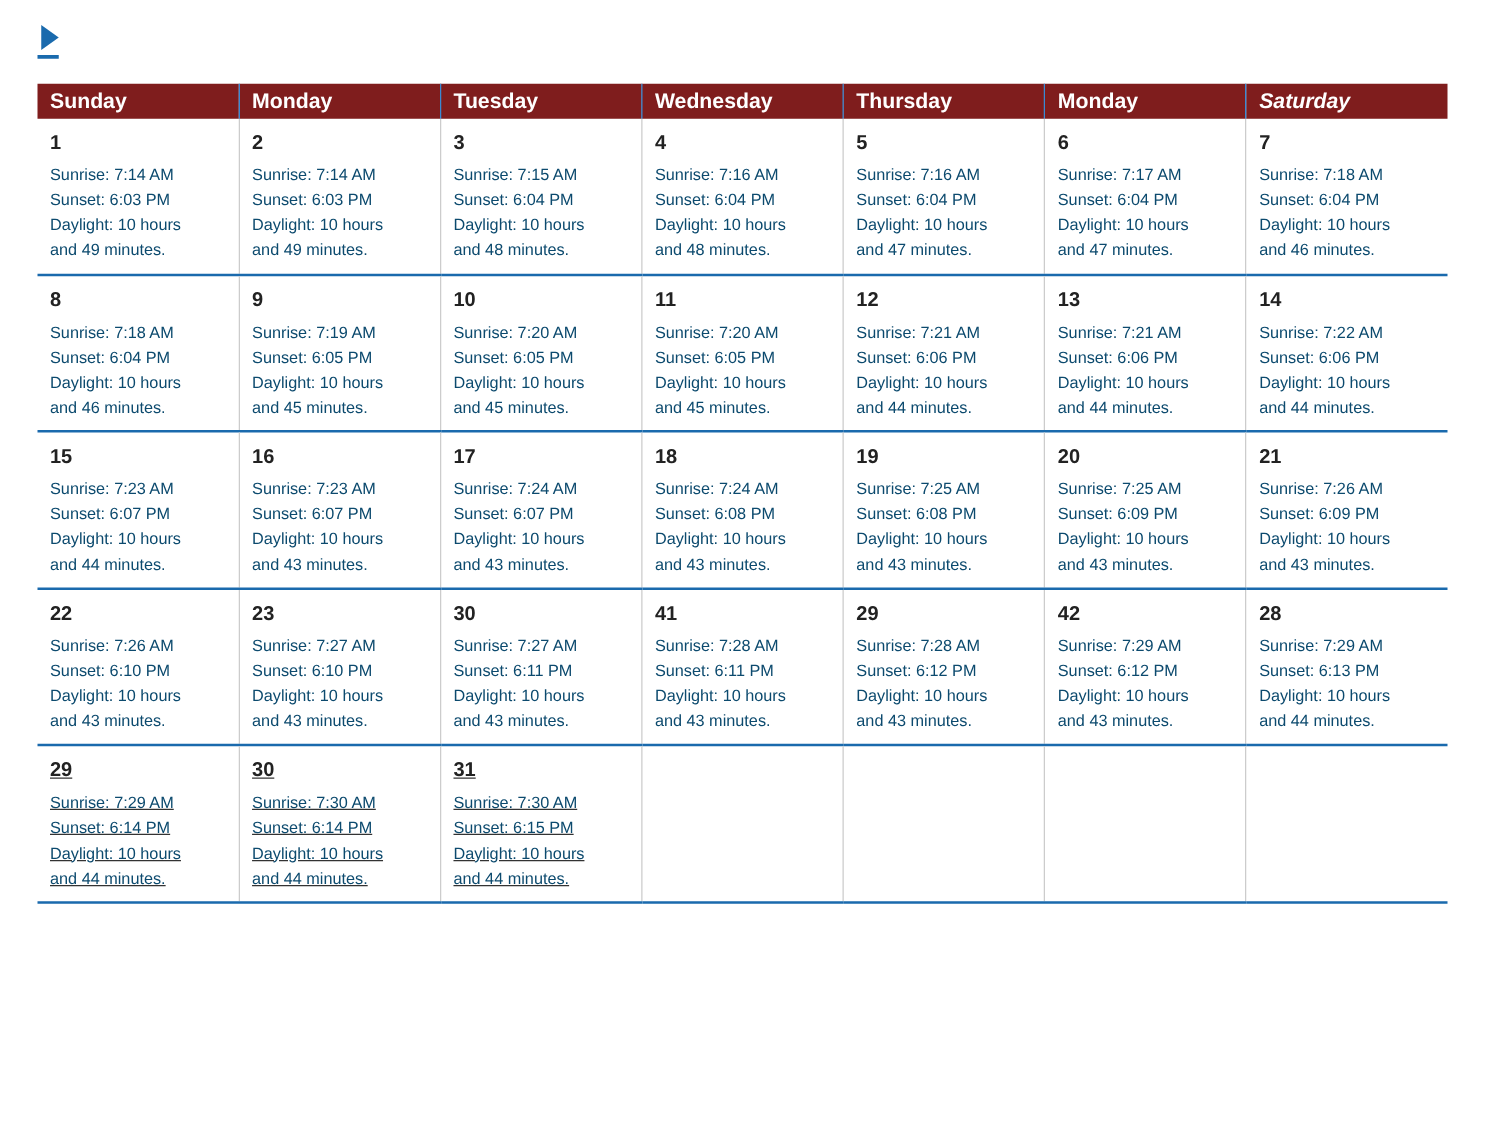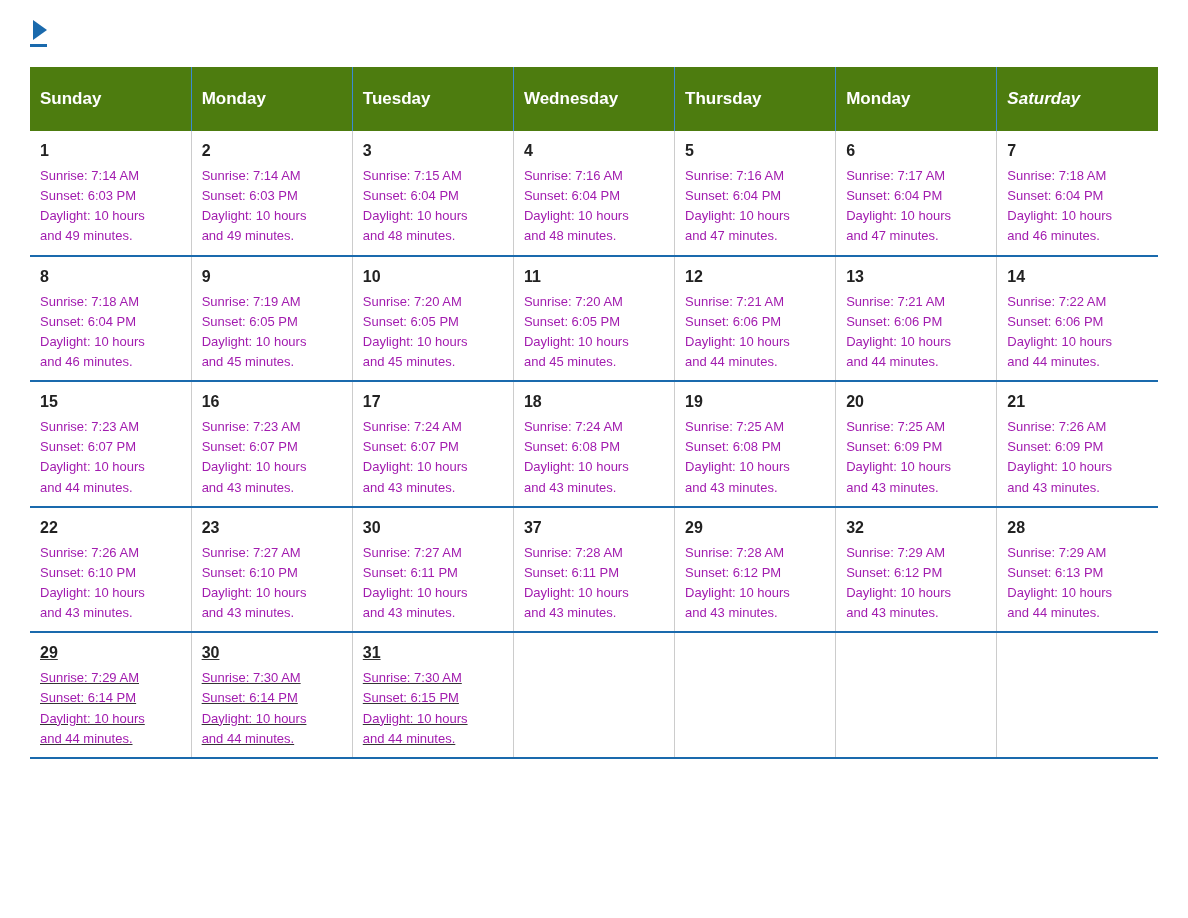--- a/index.html
+++ b/index.html
@@ -67,25 +67,25 @@
       font-size: 22px;
       color: #555;
       margin-top: 5px;
     }
     .calendar-table {
       width: 100%;
       border-collapse: collapse;
       table-layout: fixed;
     }
     .calendar-table thead tr th {
-      background: #4d7c0f;
+      background: #7f1d1d;
       color: #fff;
       font-size: 17px;
       font-weight: bold;
-      padding: 22px 10px;
+      padding: 4px 10px;
       text-align: left;
       border-right: 1px solid #3a8ad4;
     }
     .calendar-table thead tr th:last-child {
       border-right: none;
       font-style: italic;
     }
     .calendar-table tbody tr td {
       vertical-align: top;
       padding: 8px 10px;
@@ -101,21 +101,21 @@
     }
     .day-number {
       font-size: 16px;
       font-weight: bold;
       color: #222;
       display: block;
       margin-bottom: 3px;
     }
     .day-info {
       font-size: 13px;
-      color: #a21caf;
+      color: #0c4a6e;
       line-height: 1.55;
     }
     .empty-cell {
       background: #fff;
     }
     .last-row td {
       border-bottom: 1px solid #ccc;
       text-decoration: underline;
     }
   </style>
@@ -176,23 +176,23 @@
         <td><span class="day-number">17</span><span class="day-info">Sunrise: 7:24 AM<br>Sunset: 6:07 PM<br>Daylight: 10 hours<br>and 43 minutes.</span></td>
         <td><span class="day-number">18</span><span class="day-info">Sunrise: 7:24 AM<br>Sunset: 6:08 PM<br>Daylight: 10 hours<br>and 43 minutes.</span></td>
         <td><span class="day-number">19</span><span class="day-info">Sunrise: 7:25 AM<br>Sunset: 6:08 PM<br>Daylight: 10 hours<br>and 43 minutes.</span></td>
         <td><span class="day-number">20</span><span class="day-info">Sunrise: 7:25 AM<br>Sunset: 6:09 PM<br>Daylight: 10 hours<br>and 43 minutes.</span></td>
         <td><span class="day-number">21</span><span class="day-info">Sunrise: 7:26 AM<br>Sunset: 6:09 PM<br>Daylight: 10 hours<br>and 43 minutes.</span></td>
       </tr>
       <tr>
         <td><span class="day-number">22</span><span class="day-info">Sunrise: 7:26 AM<br>Sunset: 6:10 PM<br>Daylight: 10 hours<br>and 43 minutes.</span></td>
         <td><span class="day-number">23</span><span class="day-info">Sunrise: 7:27 AM<br>Sunset: 6:10 PM<br>Daylight: 10 hours<br>and 43 minutes.</span></td>
         <td><span class="day-number">30</span><span class="day-info">Sunrise: 7:27 AM<br>Sunset: 6:11 PM<br>Daylight: 10 hours<br>and 43 minutes.</span></td>
-        <td><span class="day-number">37</span><span class="day-info">Sunrise: 7:28 AM<br>Sunset: 6:11 PM<br>Daylight: 10 hours<br>and 43 minutes.</span></td>
+        <td><span class="day-number">41</span><span class="day-info">Sunrise: 7:28 AM<br>Sunset: 6:11 PM<br>Daylight: 10 hours<br>and 43 minutes.</span></td>
         <td><span class="day-number">29</span><span class="day-info">Sunrise: 7:28 AM<br>Sunset: 6:12 PM<br>Daylight: 10 hours<br>and 43 minutes.</span></td>
-        <td><span class="day-number">32</span><span class="day-info">Sunrise: 7:29 AM<br>Sunset: 6:12 PM<br>Daylight: 10 hours<br>and 43 minutes.</span></td>
+        <td><span class="day-number">42</span><span class="day-info">Sunrise: 7:29 AM<br>Sunset: 6:12 PM<br>Daylight: 10 hours<br>and 43 minutes.</span></td>
         <td><span class="day-number">28</span><span class="day-info">Sunrise: 7:29 AM<br>Sunset: 6:13 PM<br>Daylight: 10 hours<br>and 44 minutes.</span></td>
       </tr>
       <tr class="last-row">
         <td><span class="day-number">29</span><span class="day-info">Sunrise: 7:29 AM<br>Sunset: 6:14 PM<br>Daylight: 10 hours<br>and 44 minutes.</span></td>
         <td><span class="day-number">30</span><span class="day-info">Sunrise: 7:30 AM<br>Sunset: 6:14 PM<br>Daylight: 10 hours<br>and 44 minutes.</span></td>
         <td><span class="day-number">31</span><span class="day-info">Sunrise: 7:30 AM<br>Sunset: 6:15 PM<br>Daylight: 10 hours<br>and 44 minutes.</span></td>
         <td class="empty-cell"></td>
         <td class="empty-cell"></td>
         <td class="empty-cell"></td>
         <td class="empty-cell"></td>

